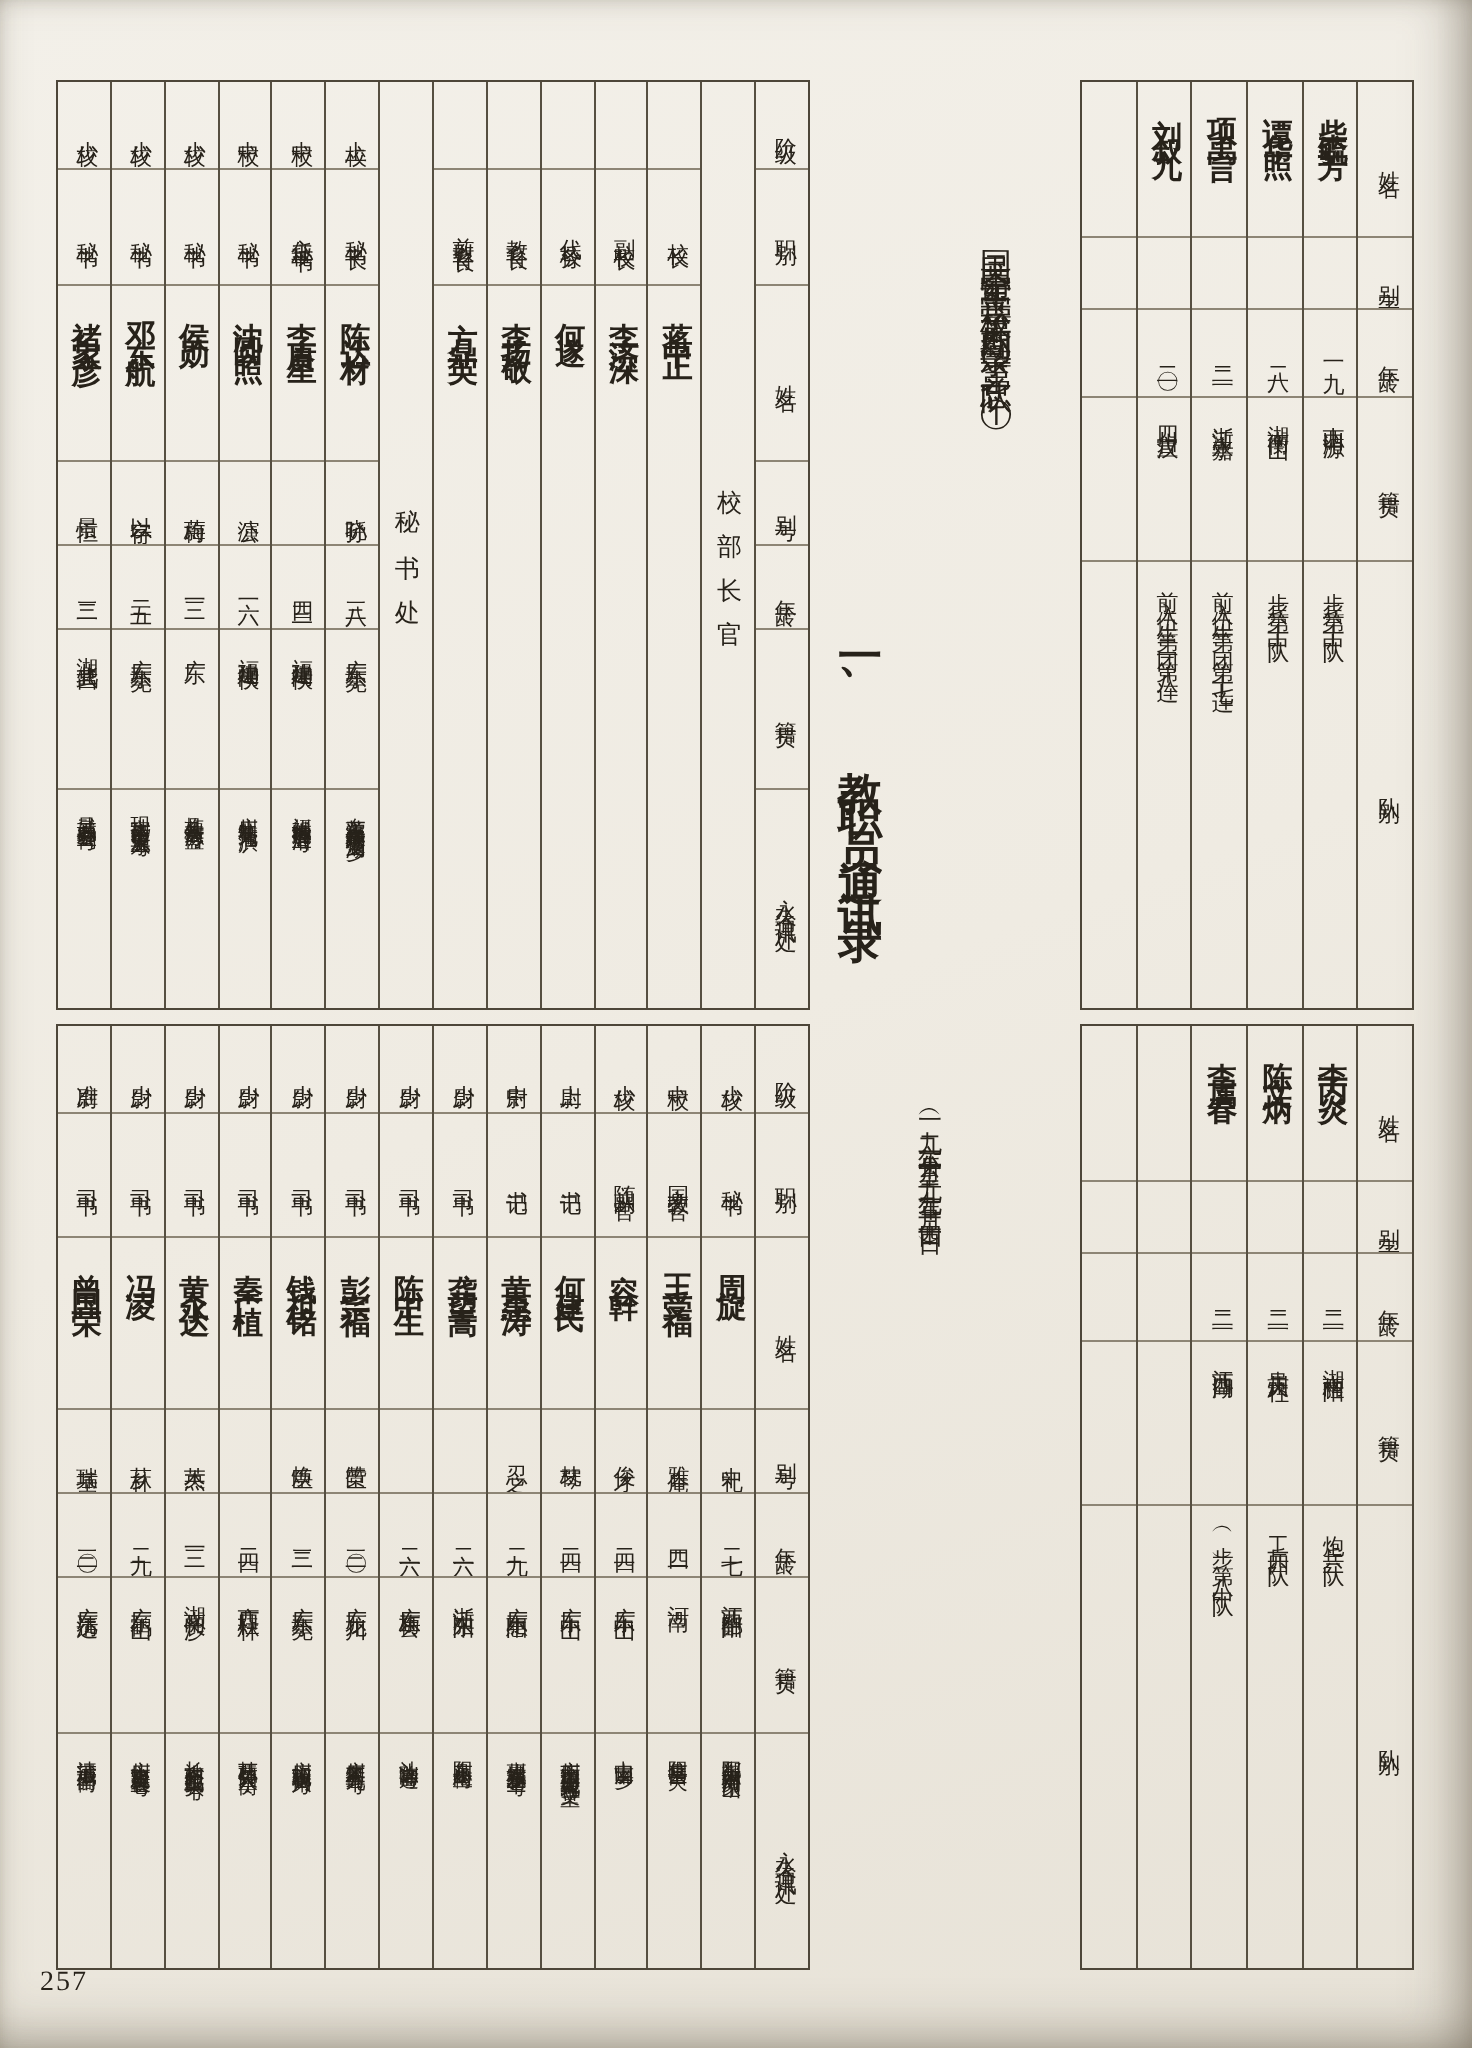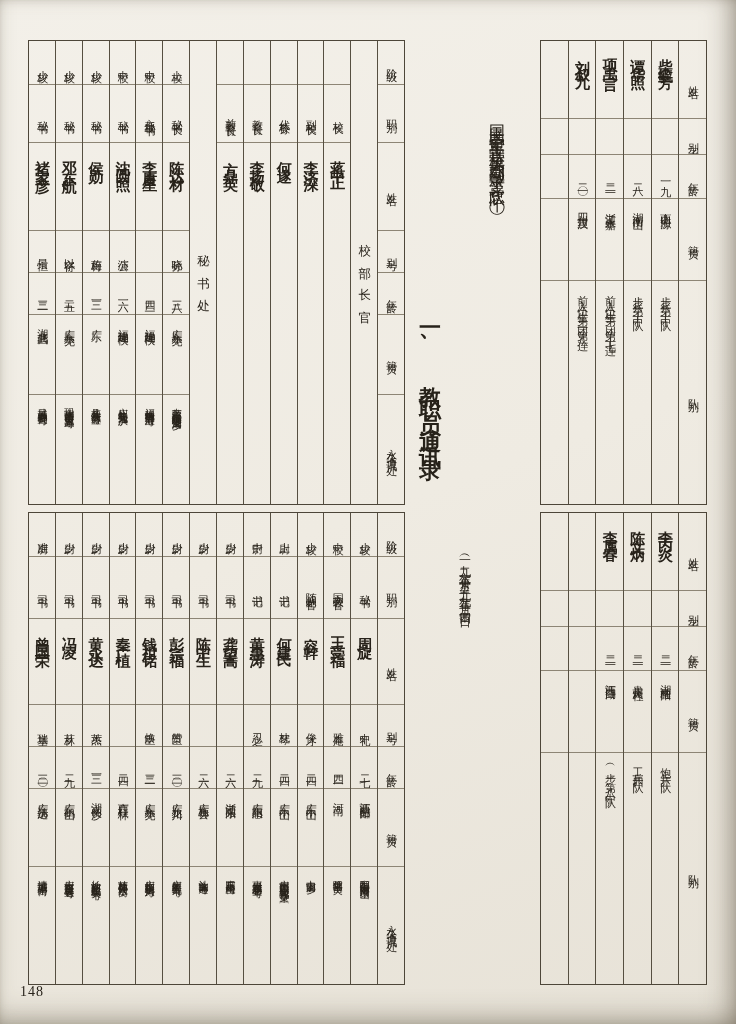--- a/index.html
+++ b/index.html
@@ -802,14 +802,14 @@
           <div class="cell sh4"></div>
           <div class="cell fill-cell noline"></div>
         </div>
       </div>
     </div>
 
   <div class="vtext" id="main-title">国民革命军军官学校第六期同学录（第二总队）①</div>
   <div class="vtext" id="date-line">（一九二六年十月至一九二九年二月二十四日）</div>
   <div class="vtext" id="section-heading">一、教职员通讯录</div>
 
-  <div id="page-number">148</div>
+  <div id="page-number">257</div>
 </div>
 
 </body></html>

